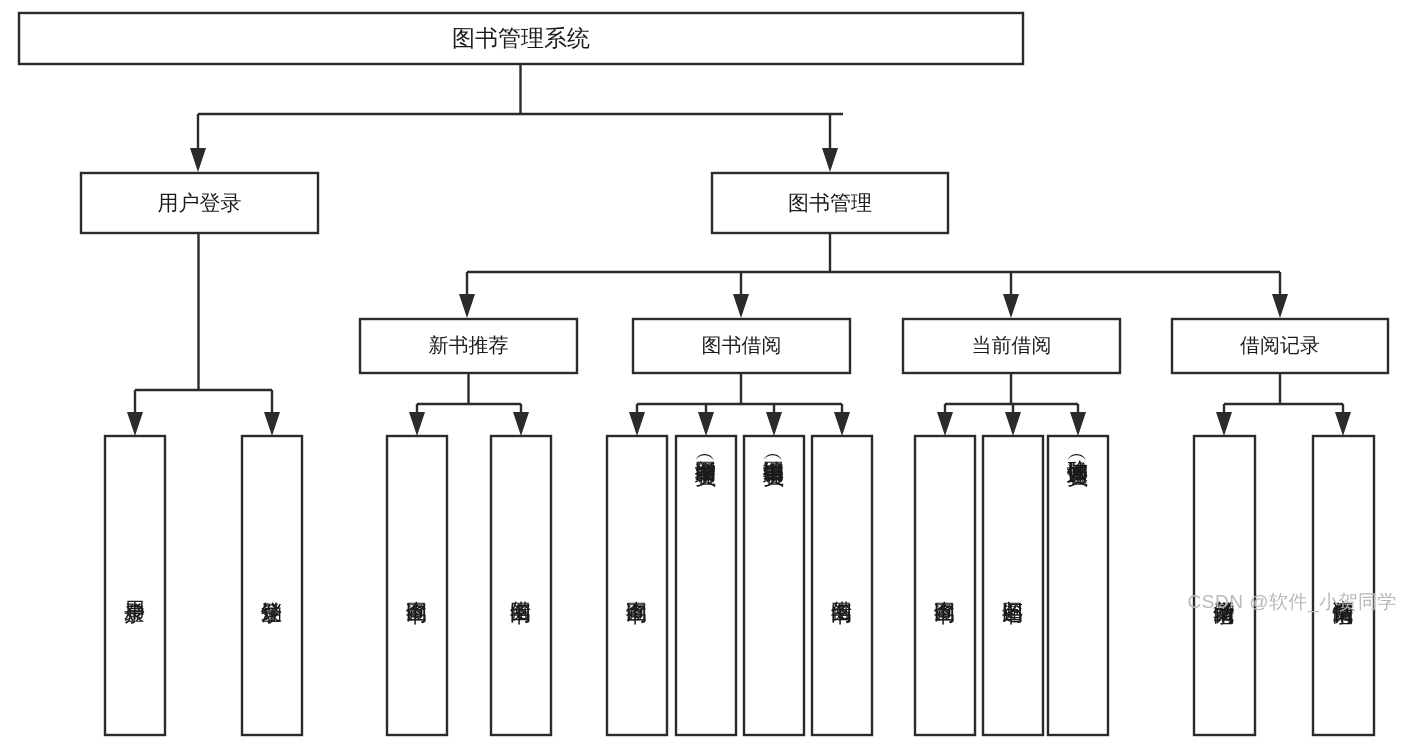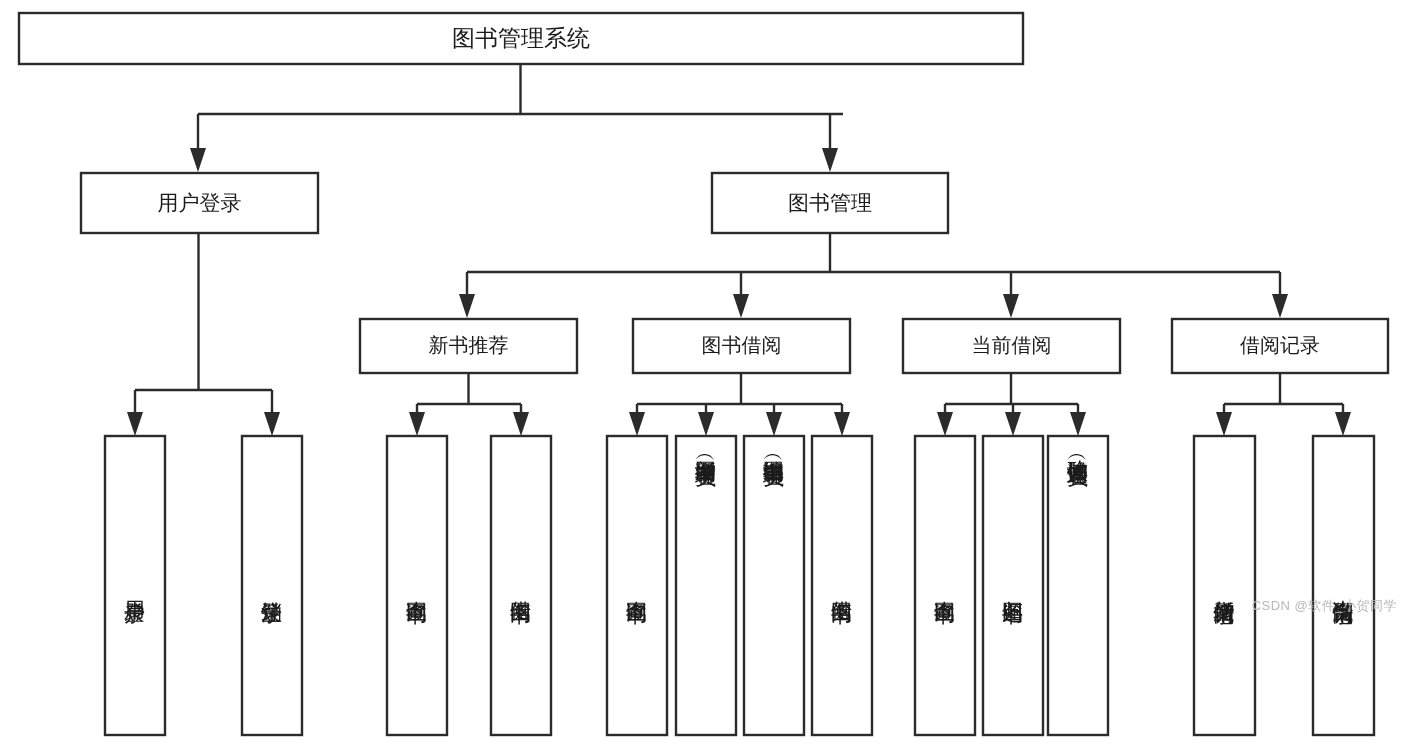--- a/index.html
+++ b/index.html
@@ -71,21 +71,21 @@
     line-height: 1;
     color: #1b1b1b;
     letter-spacing: 1px;
     white-space: nowrap;
   }
   .watermark {
     position: absolute;
     right: 14px;
     bottom: 6px;
     font-family: "Liberation Sans", "DejaVu Sans", sans-serif;
-    font-size: 13px;
+    font-size: 19px;
     color: #b9b9b9;
     white-space: nowrap;
     letter-spacing: 0.5px;
   }
 </style>
 </head>
 <body>
 
 <div id="diagram-root">
 

